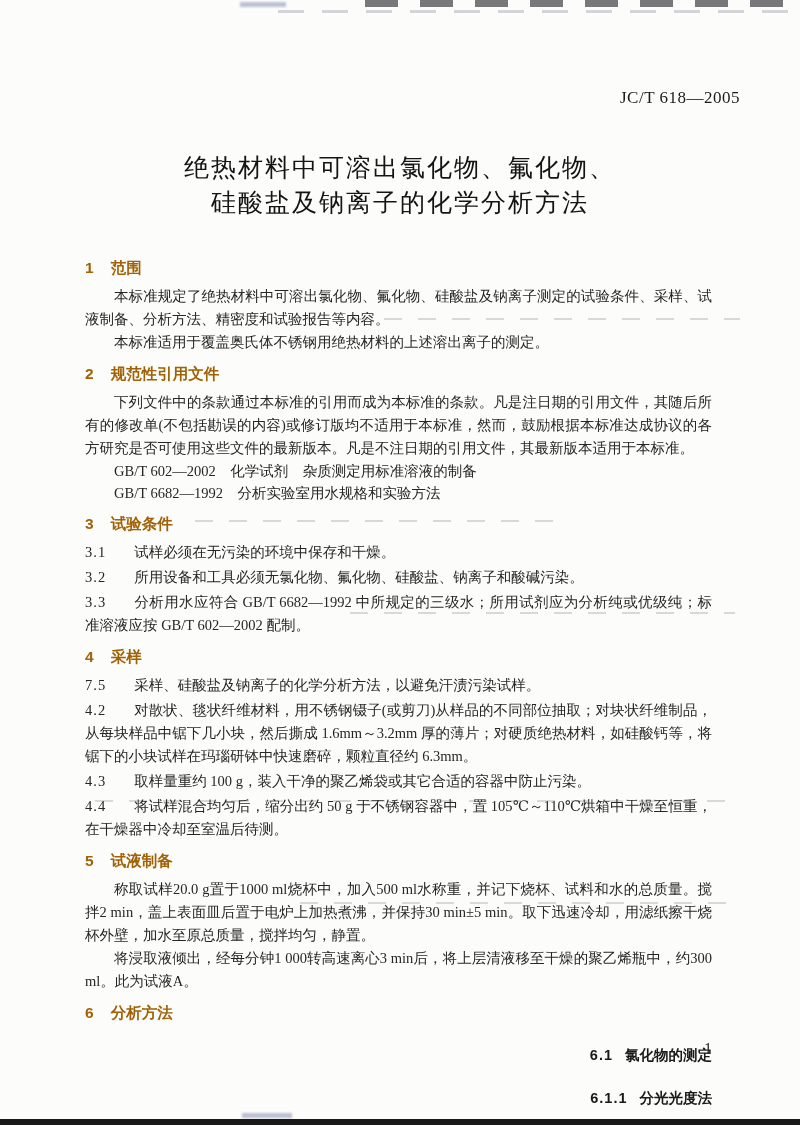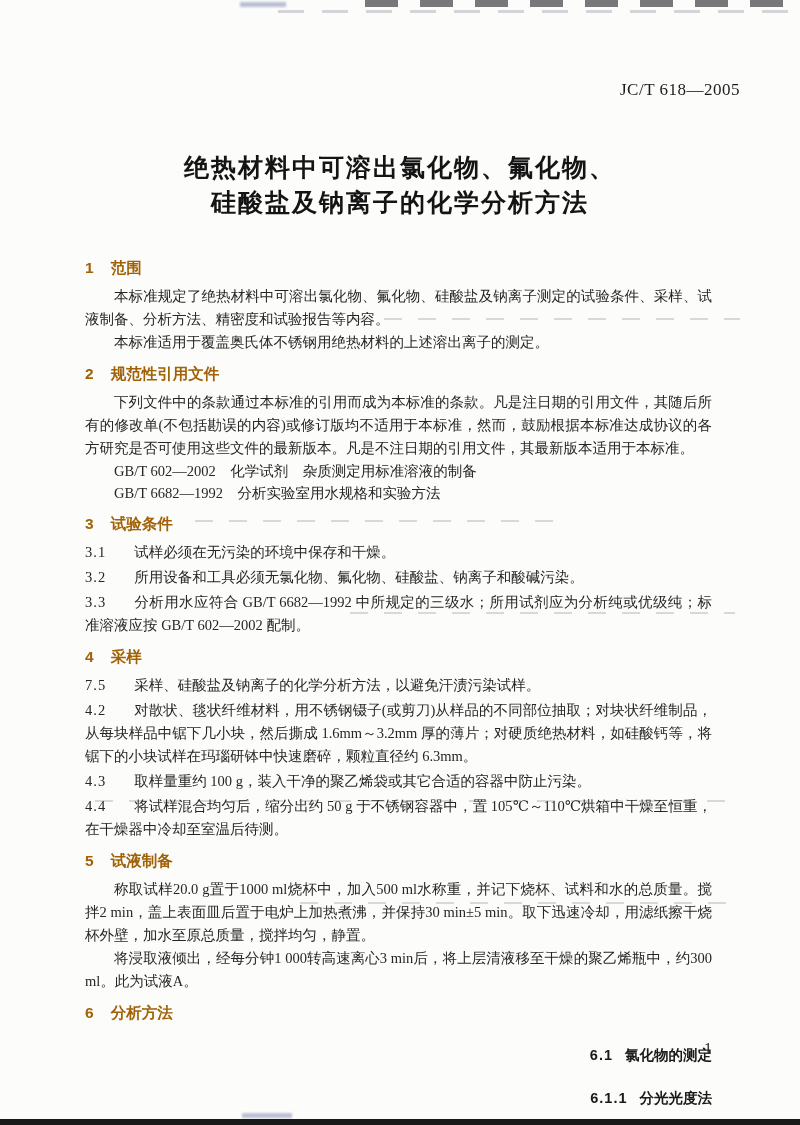--- a/index.html
+++ b/index.html
@@ -6,31 +6,31 @@
   body{width:800px;height:1125px;background:#ffffff;}
   .page{
     position:relative;width:800px;height:1125px;overflow:hidden;
     background:#fcfcfa;
     font-family:"Liberation Serif","DejaVu Serif",serif;
     color:#232323;
   }
 
   
   .std-number{
-    position:absolute;top:80px;right:60px;
+    position:absolute;top:88px;right:60px;
     font-size:17px;letter-spacing:.5px;color:#1c1c1c;
     font-family:"Liberation Serif","DejaVu Serif",serif;
   }
 
   
   .doc-title{
     position:absolute;top:150px;left:85px;width:630px;
     text-align:center;
     font-family:"Liberation Sans","DejaVu Sans",sans-serif;
-    font-weight:bold;font-size:25px;line-height:35px;
+    font-weight:normal;font-size:25px;line-height:35px;
     letter-spacing:2px;color:#141414;
   }
 
   
   .content{
     position:absolute;top:256px;left:85px;width:627px;
     font-size:14.5px;line-height:23px;text-align:justify;
     color:#262626;
   }
   .section{margin:0;}

